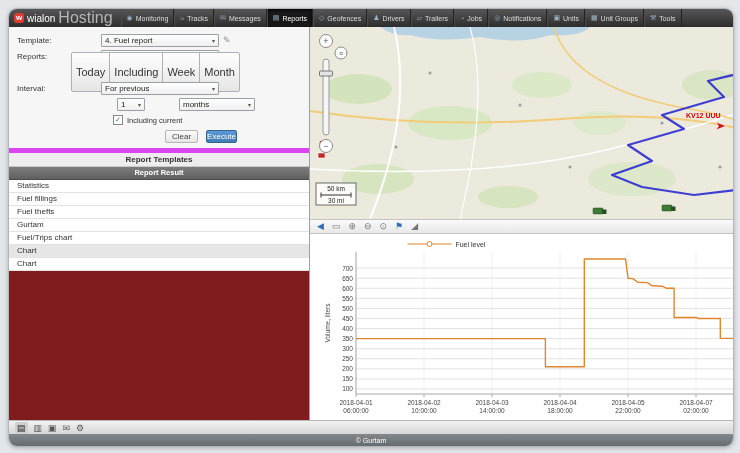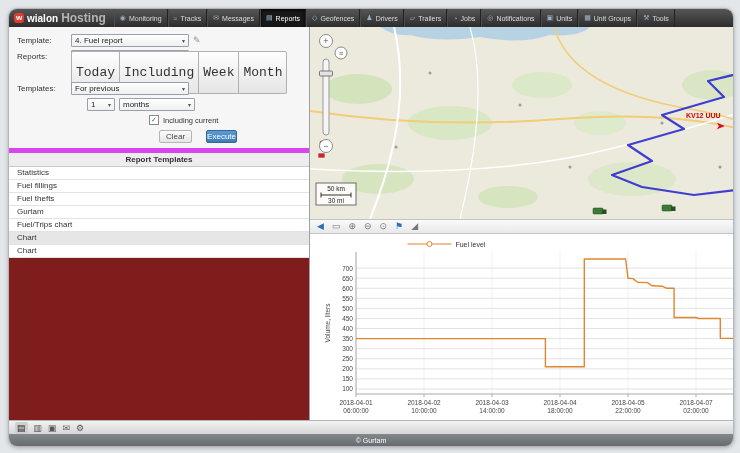--- a/index.html
+++ b/index.html
@@ -2,48 +2,48 @@
 <html><head>
 <meta charset="utf-8">
 <style>
   html,body{margin:0;padding:0;}
   body{width:740px;height:453px;background:#e4e7e9;font-family:"Liberation Sans",sans-serif;position:relative;overflow:hidden;}
   .window{position:absolute;left:8px;top:8px;width:724px;height:437px;background:#fff;border:1px solid #b2b6bb;border-radius:9px;overflow:hidden;box-shadow:0 1px 4px rgba(0,0,0,.25);}
   
   .navbar{position:absolute;left:0;top:0;right:0;height:18px;background:linear-gradient(#565656,#2d2d2d);display:flex;align-items:center;padding:0 5px;box-sizing:border-box;overflow:hidden;}
   .logo{display:flex;align-items:center;gap:3px;margin-right:8px;flex:0 0 auto;}
   .logo-mark{width:10px;height:10px;border-radius:3px;background:#e03c31;color:#fff;font-size:8px;font-weight:bold;line-height:10px;text-align:center;}
-  .logo-brand{color:#fff;font-weight:bold;font-size:10px;}
-  .logo-suffix{color:#b5b5b5;font-size:12px;font-weight:bold;}
+  .logo-brand{color:#fff;font-weight:normal;font-size:10px;}
+  .logo-suffix{color:#b5b5b5;font-size:16px;}
   .nav-items{display:flex;height:100%;align-items:stretch;}
   .nav-item{display:flex;align-items:center;gap:3px;padding:0 5px;color:#ddd;font-size:7px;border-left:1px solid #4c4c4c;border-right:1px solid #222;cursor:pointer;white-space:nowrap;}
   .nav-item.active{background:#181818;color:#fff;box-shadow:inset 0 1px 3px #000;}
   .nav-icon{font-size:7px;color:#9ab0c4;}
   
   .main{position:absolute;top:18px;left:0;right:0;bottom:26px;display:flex;}
   .left-panel{width:301px;border-right:1px solid #9aa0a4;background:#7f1d1d;overflow:hidden;box-sizing:border-box;}
   .form-section{background:#f6f6f6;padding:4px 0 5px;}
   .form-row{display:flex;align-items:center;gap:4px;padding:2px 8px 0;height:14px;box-sizing:content-box;}
   .flabel{width:50px;font-size:8px;color:#333;flex:0 0 auto;}
-  .sel{height:13px;width:118px;border:1px solid #9aa0a6;background:linear-gradient(#ffffff,#efefef);display:flex;align-items:center;justify-content:space-between;padding:0 3px;font-size:8px;color:#222;box-sizing:border-box;border-radius:1px;cursor:pointer;}
+  .sel{height:13px;width:118px;border:1px solid #9aa0a6;background:linear-gradient(#ffffff,#efefef);display:flex;align-items:center;justify-content:space-between;padding:0 3px;font-size:8px;color:#222;box-sizing:border-box;border-radius:1px;cursor:pointer;margin-left:30px;}
   .sel-value{overflow:hidden;white-space:nowrap;}
   .caret::after{content:"▾";font-size:6px;color:#555;margin-left:3px;}
   .row-icon{font-size:9px;color:#8b8b8b;cursor:pointer;}
   .qgroup{display:flex;}
-  .qbtn{font-size:13px;padding:13px 4px;border:1px solid #aeb2b8;background:linear-gradient(#fefefe,#e5e5e5);color:#333;margin-right:-1px;cursor:pointer;font-family:Liberation Mono, monospace;}
+  .qbtn{font-size:11px;padding:13px 4px;border:1px solid #aeb2b8;background:linear-gradient(#fefefe,#e5e5e5);color:#333;margin-right:-1px;cursor:pointer;font-family:Liberation Sans, sans-serif;}
   .qbtn.first{border-radius:2px 0 0 2px;}
   .qbtn.last{border-radius:0 2px 2px 0;margin-right:0;text-align:center;}
   .units-row{padding-left:78px;}
   .sel-count{width:28px;}
   .sel-unit{width:76px;}
-  .check-row{padding-left:104px;margin-left:36px;}
+  .check-row{padding-left:104px;}
   .cb{width:8px;height:8px;border:1px solid #888;background:#fff;font-size:7px;line-height:8px;color:#3577b5;text-align:center;cursor:pointer;flex:0 0 auto;}
   .cb.checked::after{content:"✓";}
   .cb-label{font-size:7.5px;color:#333;}
-  .buttons-row{justify-content:flex-end;padding-right:72px;gap:14px;}
+  .buttons-row{justify-content:flex-end;padding-right:72px;gap:8px;}
   .btn-clear{font-size:8px;padding:1px 6px;border:1px solid #b5b5b5;background:linear-gradient(#fcfcfc,#e6e6e6);color:#444;border-radius:2px;cursor:pointer;font-family:inherit;}
   .btn-exec{font-size:8px;padding:1px 0;border:1px solid #35688f;background:linear-gradient(#5b9bd5,#3f7cb6);color:#fff;border-radius:2px;cursor:pointer;font-family:inherit;}
   .section-header{height:13px;line-height:13px;text-align:center;font-size:8px;font-weight:bold;color:#333;background:#ededed;border-top:5px solid #d946ef;border-bottom:1px solid #c9c9c9;}
   .result-header{height:12px;line-height:12px;text-align:center;font-size:7.5px;font-weight:bold;color:#fff;background:linear-gradient(#7d7d7d,#5f5f5f);border-bottom:1px solid #4c4c4c;}
   .result-row{height:12px;line-height:12px;padding-left:8px;font-size:8px;color:#333;border-bottom:1px solid #e3e3e3;background:#fff;cursor:pointer;}
   .result-row.selected{background:#e6e6e6;}
   
   .right-area{flex:1;position:relative;background:#fff;}
   .map{position:absolute;top:0;left:0;right:0;height:192px;overflow:hidden;background:#ece9dd;cursor:grab;}
   .chart-toolbar{position:absolute;top:192px;left:0;right:0;height:15px;background:linear-gradient(#fafafa,#e8e8e8);border-top:1px solid #c3c3c3;border-bottom:1px solid #c3c3c3;display:flex;align-items:center;gap:8px;padding:0 7px;box-sizing:border-box;}
@@ -141,21 +141,21 @@
         <div class="form-row">
           <span class="flabel"></span>
           <div class="qgroup">
               <button class="qbtn first">Today</button>
               <button class="qbtn">Including</button>
               <button class="qbtn">Week</button>
               <button class="qbtn last">Month</button>
             </div>
         </div>
         <div class="form-row">
-          <span class="flabel">Templates:</span>
+          <span class="flabel">Interval:</span>
           <div class="sel">
             <span class="sel-value">For previous</span>
             <span class="caret"></span>
           </div>
         </div>
         <div class="form-row units-row">
           <div class="sel sel-count">
             <span class="sel-value">1</span>
             <span class="caret"></span>
           </div>
@@ -167,20 +167,21 @@
         <div class="form-row check-row">
           <span class="cb checked"></span>
           <span class="cb-label">Including current</span>
         </div>
         <div class="form-row buttons-row">
           <button class="btn-clear">Clear</button>
           <button class="btn-exec">Execute</button>
         </div>
       </div>
       <div class="section-header">Report Templates</div>
+      <div class="result-header">Report Result</div>
       <div class="result-list">
           <div class="result-row">Statistics</div>
           <div class="result-row">Fuel fillings</div>
           <div class="result-row">Fuel thefts</div>
           <div class="result-row">Gurtam</div>
           <div class="result-row">Fuel/Trips chart</div>
           <div class="result-row selected">Chart</div>
           <div class="result-row">Chart</div>
         </div>
     </div>

